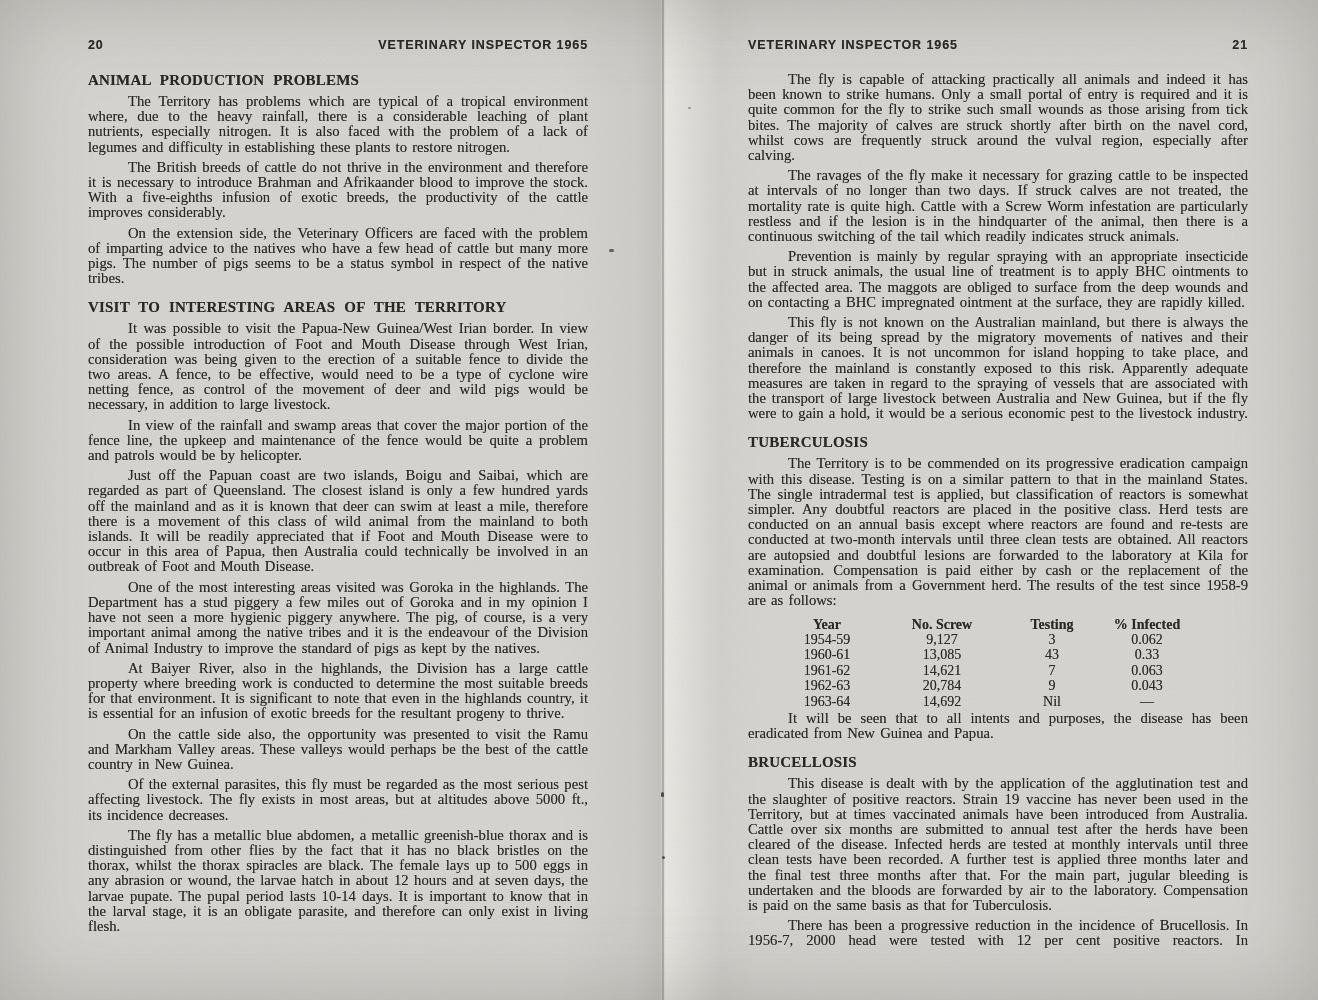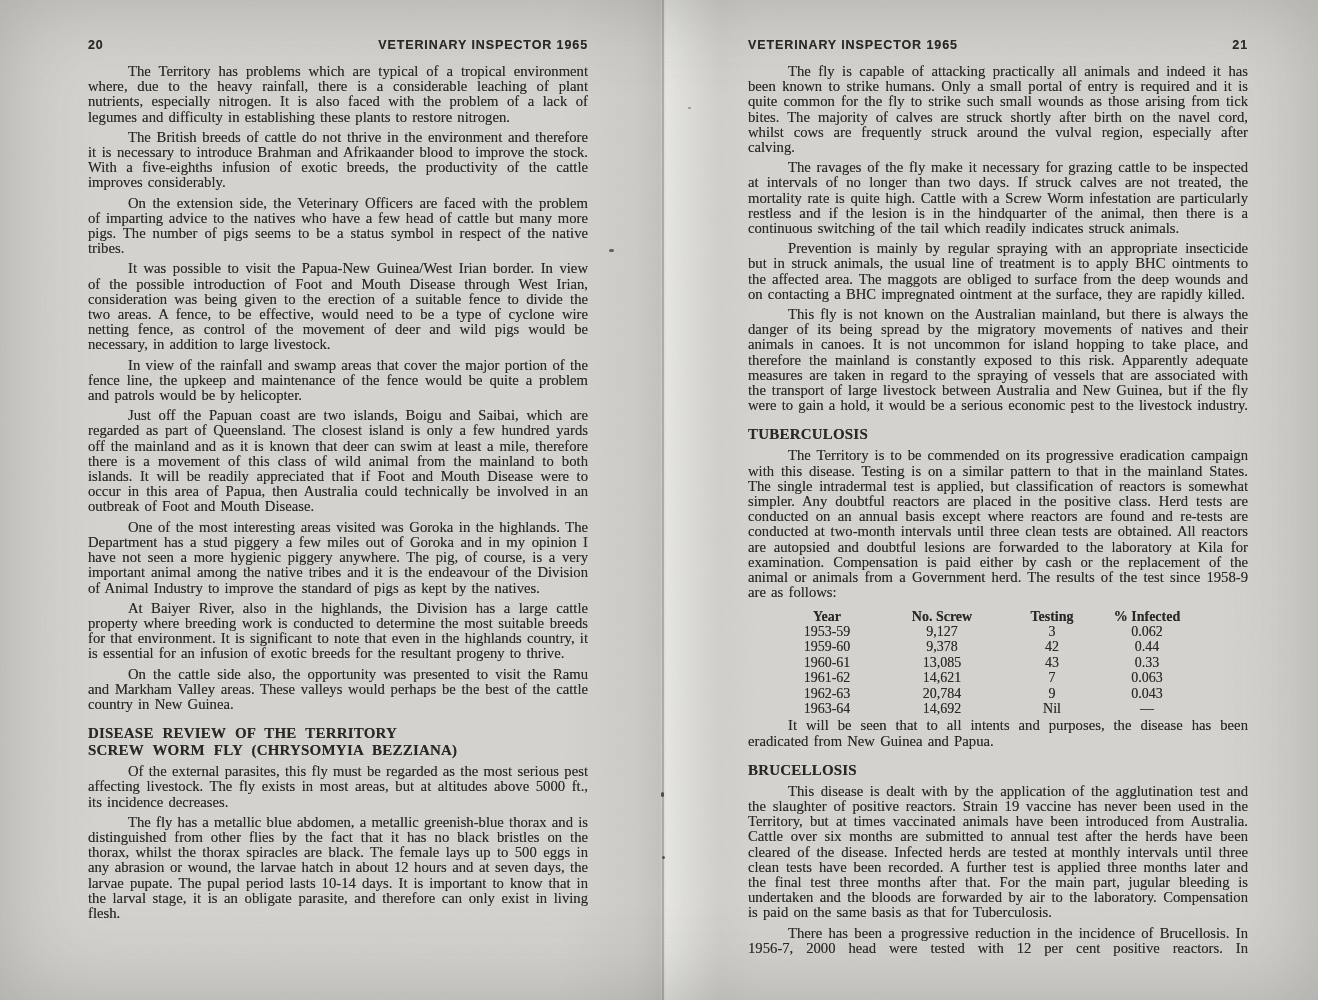--- a/index.html
+++ b/index.html
@@ -16,21 +16,21 @@
     text-shadow:0 0 0.6px rgba(25,25,25,0.55);
     overflow:hidden;
   }
   .page-left  { left:88px; }
   .page-right { left:748px; }
 
   .running-head {
     display:flex; justify-content:space-between; align-items:baseline;
     font-family:"Liberation Sans", sans-serif;
     font-weight:bold; font-size:12.5px; letter-spacing:0.9px;
-    margin-bottom:12px;
+    margin-bottom:20px;
   }
 
   .section-heading {
     font-size:15px; font-weight:bold; letter-spacing:0.2px; word-spacing:5px;
     margin:13px 0 2px 0; line-height:17px;
   }
   .section-heading.first { margin-top:10px; }
 
   p.body {
     margin:5px 0 0 0;
@@ -71,35 +71,37 @@
 </style>
 </head>
 <body>
 
 <div class="page page-left">
   <div class="running-head">
     <span>20</span>
     <span>VETERINARY INSPECTOR 1965</span>
   </div>
 
+  <div class="section-heading first">
+    <div>ANIMAL PRODUCTION PROBLEMS</div>
+  </div>
   <p class="body">The Territory has problems which are typical of a tropical environment where, due to the heavy rainfall, there is a considerable leaching of plant nutrients, especially nitrogen. It is also faced with the problem of a lack of legumes and difficulty in establishing these plants to restore nitrogen.</p>
   <p class="body">The British breeds of cattle do not thrive in the environment and therefore it is necessary to introduce Brahman and Afrikaander blood to improve the stock. With a five-eighths infusion of exotic breeds, the productivity of the cattle improves considerably.</p>
   <p class="body">On the extension side, the Veterinary Officers are faced with the problem of imparting advice to the natives who have a few head of cattle but many more pigs. The number of pigs seems to be a status symbol in respect of the native tribes.</p>
 
+  <div class="section-heading">
+    <div>VISIT TO INTERESTING AREAS OF THE TERRITORY</div>
+  </div>
   <p class="body">It was possible to visit the Papua-New Guinea/West Irian border. In view of the possible introduction of Foot and Mouth Disease through West Irian, consideration was being given to the erection of a suitable fence to divide the two areas. A fence, to be effective, would need to be a type of cyclone wire netting fence, as control of the movement of deer and wild pigs would be necessary, in addition to large livestock.</p>
   <p class="body">In view of the rainfall and swamp areas that cover the major portion of the fence line, the upkeep and maintenance of the fence would be quite a problem and patrols would be by helicopter.</p>
   <p class="body">Just off the Papuan coast are two islands, Boigu and Saibai, which are regarded as part of Queensland. The closest island is only a few hundred yards off the mainland and as it is known that deer can swim at least a mile, therefore there is a movement of this class of wild animal from the mainland to both islands. It will be readily appreciated that if Foot and Mouth Disease were to occur in this area of Papua, then Australia could technically be involved in an outbreak of Foot and Mouth Disease.</p>
   <p class="body">One of the most interesting areas visited was Goroka in the highlands. The Department has a stud piggery a few miles out of Goroka and in my opinion I have not seen a more hygienic piggery anywhere. The pig, of course, is a very important animal among the native tribes and it is the endeavour of the Division of Animal Industry to improve the standard of pigs as kept by the natives.</p>
   <p class="body">At Baiyer River, also in the highlands, the Division has a large cattle property where breeding work is conducted to determine the most suitable breeds for that environment. It is significant to note that even in the highlands country, it is essential for an infusion of exotic breeds for the resultant progeny to thrive.</p>
   <p class="body">On the cattle side also, the opportunity was presented to visit the Ramu and Markham Valley areas. These valleys would perhaps be the best of the cattle country in New Guinea.</p>
 
-  <div class="section-heading">
-    <div>DISEASE REVIEW OF THE TERRITORY</div>
-    <div>SCREW WORM FLY (CHRYSOMYIA BEZZIANA)</div>
-  </div>
   <p class="body">Of the external parasites, this fly must be regarded as the most serious pest affecting livestock. The fly exists in most areas, but at altitudes above 5000 ft., its incidence decreases.</p>
   <p class="body">The fly has a metallic blue abdomen, a metallic greenish-blue thorax and is distinguished from other flies by the fact that it has no black bristles on the thorax, whilst the thorax spiracles are black. The female lays up to 500 eggs in any abrasion or wound, the larvae hatch in about 12 hours and at seven days, the larvae pupate. The pupal period lasts 10-14 days. It is important to know that in the larval stage, it is an obligate parasite, and therefore can only exist in living flesh.</p>
 </div>
 
 <div class="page page-right">
   <div class="running-head">
     <span>VETERINARY INSPECTOR 1965</span>
     <span>21</span>
   </div>
 
@@ -114,30 +116,24 @@
   <p class="body">The Territory is to be commended on its progressive eradication campaign with this disease. Testing is on a similar pattern to that in the mainland States. The single intradermal test is applied, but classification of reactors is somewhat simpler. Any doubtful reactors are placed in the positive class. Herd tests are conducted on an annual basis except where reactors are found and re-tests are conducted at two-month intervals until three clean tests are obtained. All reactors are autopsied and doubtful lesions are forwarded to the laboratory at Kila for examination. Compensation is paid either by cash or the replacement of the animal or animals from a Government herd. The results of the test since 1958-9 are as follows:</p>
 
   <div class="data-table">
     <div class="row head">
       <span>Year</span>
       <span>No. Screw</span>
       <span>Testing</span>
       <span>% Infected</span>
     </div>
     <div class="row">
-      <span>1953-59</span>
+      <span>1954-59</span>
       <span>9,127</span>
       <span>3</span>
       <span>0.062</span>
-    </div>
-    <div class="row">
-      <span>1959-60</span>
-      <span>9,378</span>
-      <span>42</span>
-      <span>0.44</span>
     </div>
     <div class="row">
       <span>1960-61</span>
       <span>13,085</span>
       <span>43</span>
       <span>0.33</span>
     </div>
     <div class="row">
       <span>1961-62</span>
       <span>14,621</span>

